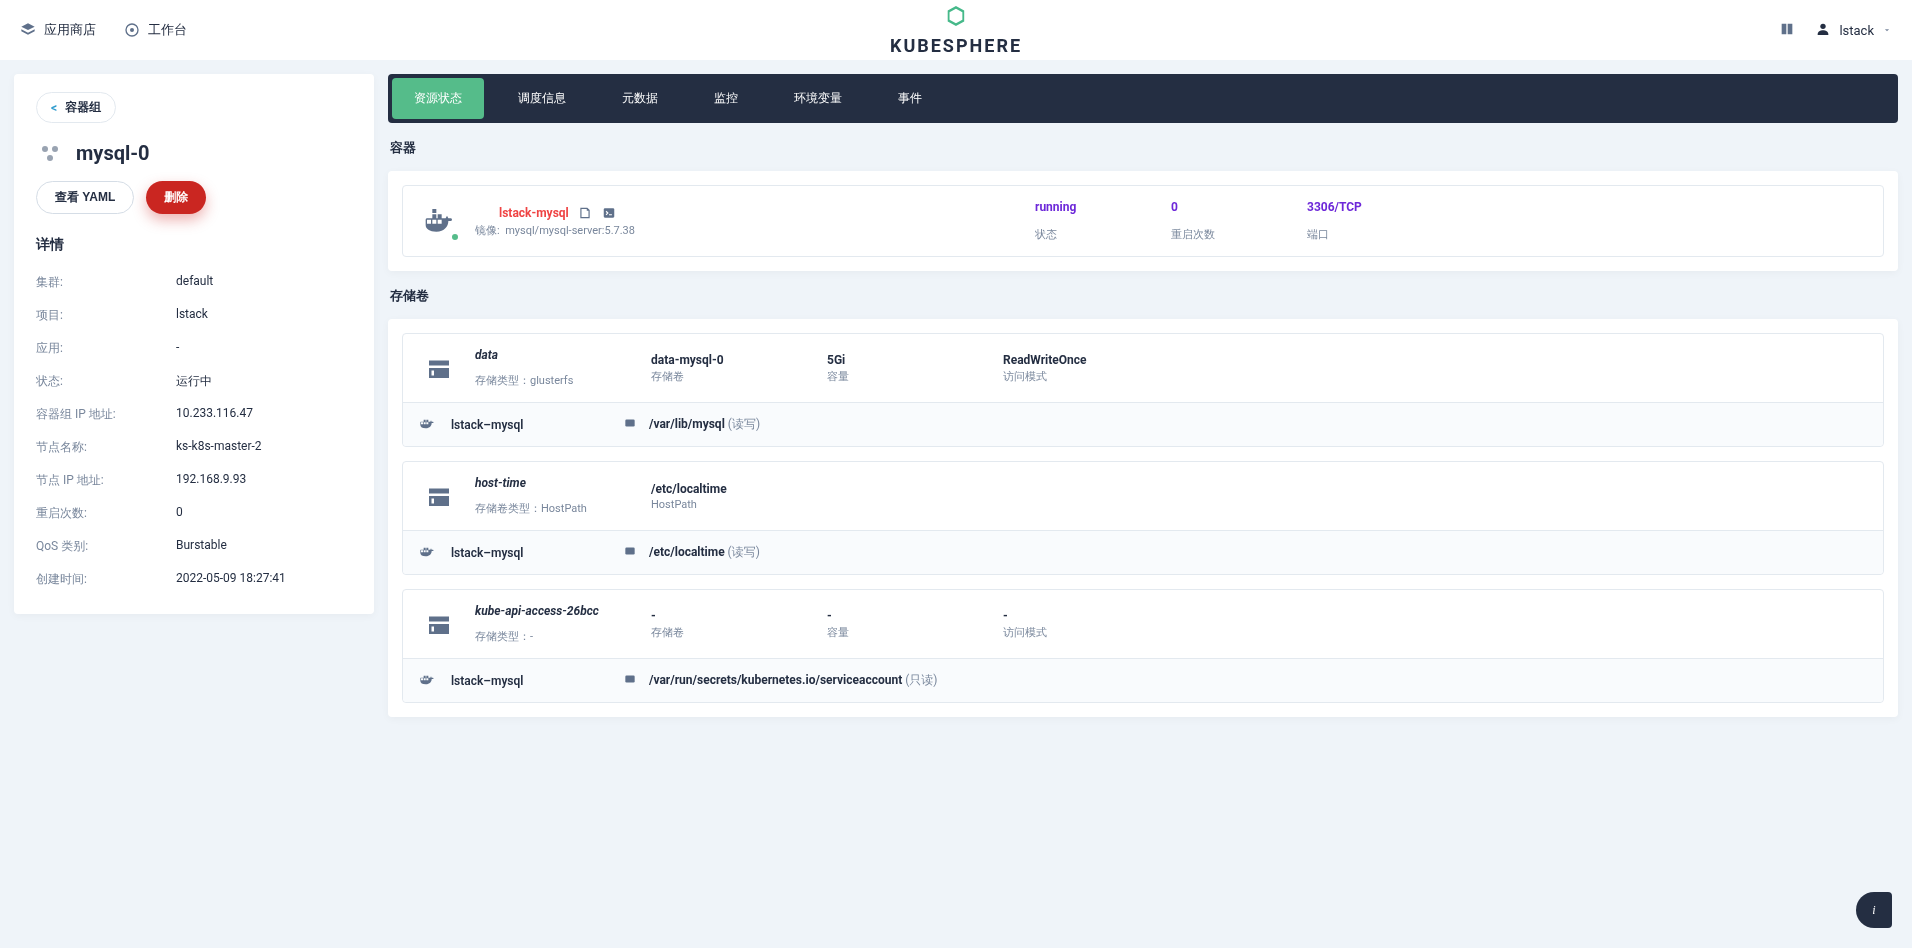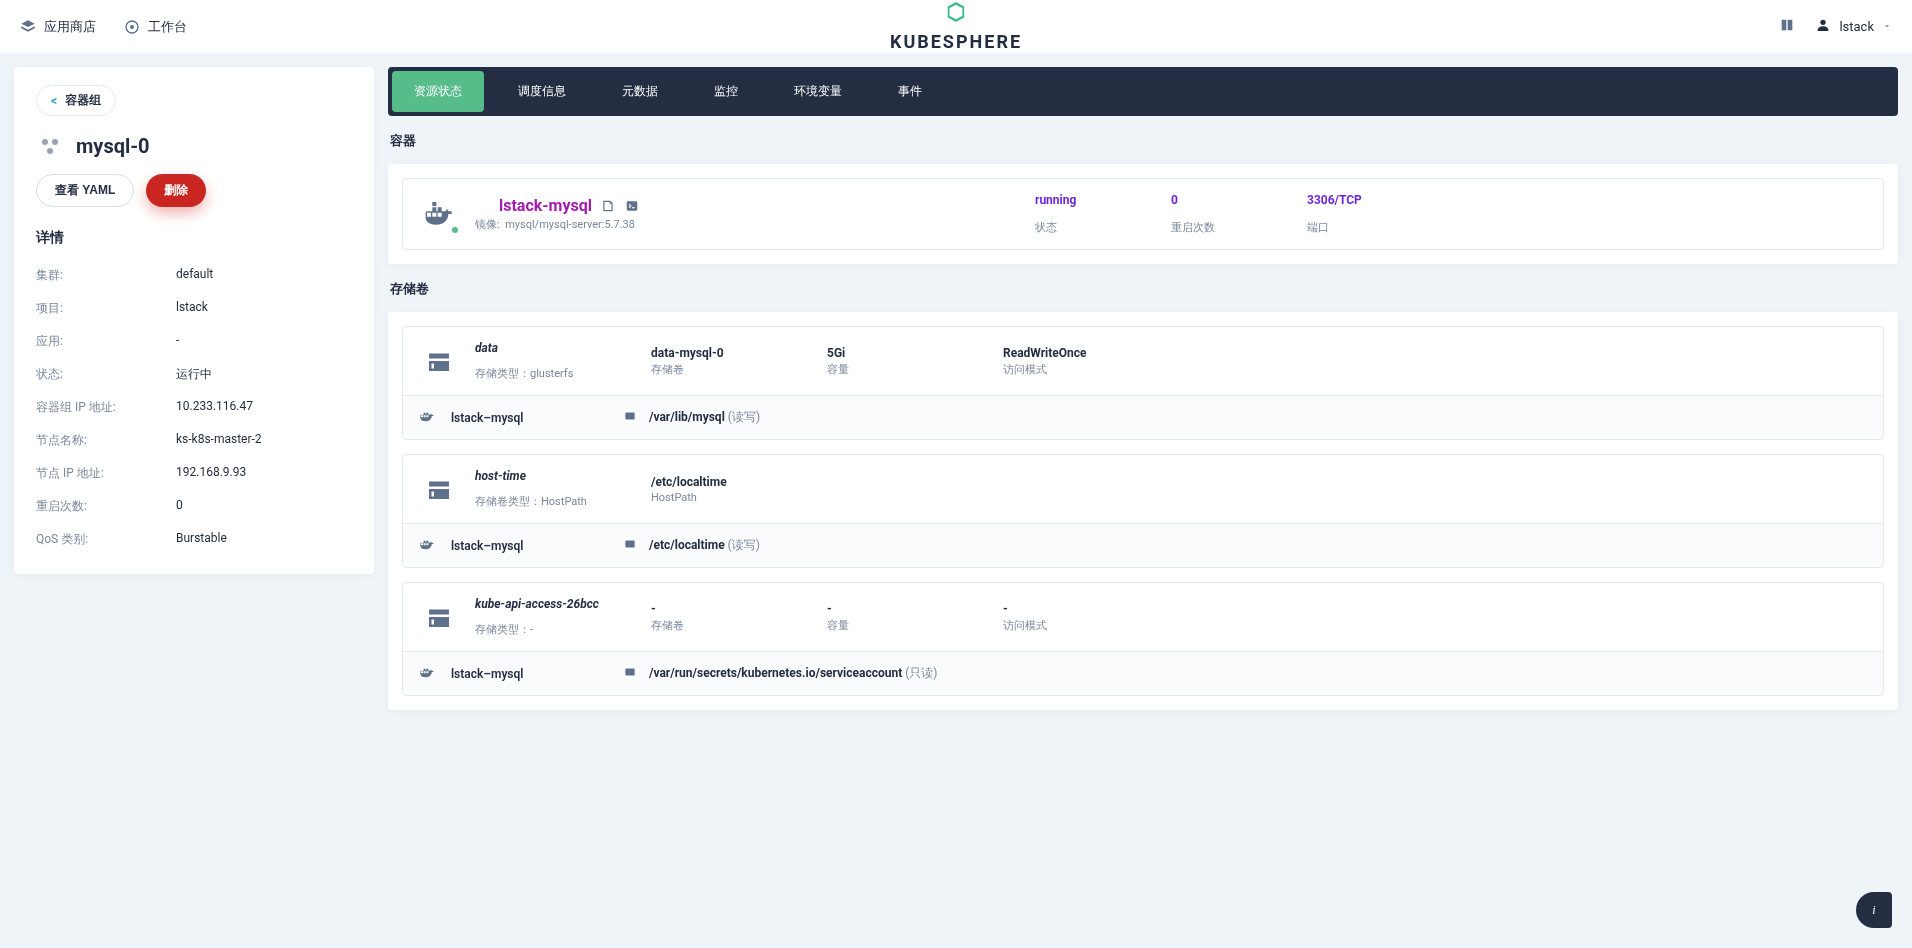--- a/index.html
+++ b/index.html
@@ -1,19 +1,19 @@
 <!DOCTYPE html>
 <html><head>
 <meta charset="utf-8">
 <style>
 * { box-sizing: border-box; margin: 0; padding: 0; }
 body { font-family: -apple-system, BlinkMacSystemFont, "Segoe UI", Roboto, "Helvetica Neue", Arial, sans-serif; background: #eff4f9; color: #242e42; font-size: 12px; }
 
 
-.topbar { height: 53px; background: #fff; display: flex; align-items: center; padding: 8px 20px; position: relative; }
+.topbar { height: 60px; background: #fff; display: flex; align-items: center; padding: 8px 20px; position: relative; }
 .topbar-left { display: flex; align-items: center; gap: 28px; }
 .topbar-item { display: flex; align-items: center; gap: 8px; color: #242e42; cursor: pointer; font-size: 13px; }
 .topbar-item .ic { width: 16px; height: 16px; display: inline-flex; align-items: center; justify-content: center; color: #5f708a; }
 .topbar-logo { position: absolute; left: 50%; transform: translateX(-50%); display: flex; align-items: center; gap: 8px; font-weight: 700; letter-spacing: 2px; color: #242e42; font-size: 18px; flex-direction: column; }
 .topbar-right { margin-left: auto; display: flex; align-items: center; gap: 20px; }
 .user-menu { display: flex; align-items: center; gap: 8px; color: #242e42; cursor: pointer; font-size: 13px; }
 
 
 .page { display: flex; padding: 14px; gap: 14px; }
 .sidebar { width: 360px; flex-shrink: 0; background: #fff; border-radius: 4px; padding: 18px 22px; box-shadow: 0 2px 8px rgba(0,0,0,0.04); align-self: flex-start; }
@@ -40,21 +40,21 @@
 .tab.active { background: #55bc8a; }
 
 
 .section-title { font-size: 13px; font-weight: 600; color: #242e42; margin: 6px 2px 4px; }
 .card { background: #fff; border-radius: 4px; padding: 14px; box-shadow: 0 2px 8px rgba(0,0,0,0.04); }
 .inner-box { border: 1px solid #e3e9ef; border-radius: 4px; }
 .container-row { display: flex; align-items: center; padding: 14px 16px; gap: 16px; }
 .container-icon { width: 40px; height: 40px; display: flex; align-items: center; justify-content: center; position: relative; flex-shrink: 0; }
 .status-dot { position: absolute; bottom: -1px; right: -1px; width: 10px; height: 10px; border-radius: 50%; background: #55bc8a; border: 2px solid #fff; }
 .container-head { flex: 1; min-width: 0; }
-.container-name-row { display: flex; align-items: center; gap: 8px; font-weight: 700; font-size: 16px; color: #a21caf; padding-left: 24px; }
+.container-name-row { display: flex; align-items: center; gap: 8px; font-weight: 700; font-size: 12px; color: #ef4444; padding-left: 24px; }
 .mini-icon { width: 16px; height: 16px; display: inline-flex; align-items: center; justify-content: center; color: #5f708a; }
 .subtext { font-size: 11px; color: #79879c; margin-top: 2px; }
 .col-blk { width: 120px; }
 .col-blk .v { font-weight: 700; font-size: 12px; color: #6d28d9; }
 .col-blk .k { font-size: 11px; color: #79879c; margin-top: 13px; }
 
 
 .vol-list { display: flex; flex-direction: column; gap: 14px; }
 .vol-top { display: flex; align-items: center; padding: 14px 16px; gap: 16px; }
 .vol-icon { width: 40px; height: 40px; display: flex; align-items: center; justify-content: center; color: #5f708a; flex-shrink: 0; }
@@ -175,20 +175,24 @@
           <span class="k">节点 IP 地址:</span>
           <span class="v">192.168.9.93</span>
         </div>
         <div class="detail-row">
           <span class="k">重启次数:</span>
           <span class="v">0</span>
         </div>
         <div class="detail-row">
           <span class="k">QoS 类别:</span>
           <span class="v">Burstable</span>
+        </div>
+        <div class="detail-row">
+          <span class="k">创建时间:</span>
+          <span class="v">2022-05-09 18:27:41</span>
         </div>
       </div>
   </div>
 
   <div class="main">
     <div class="tabs" id="tabs">
         <div class="tab active">资源状态</div>
         <div class="tab">调度信息</div>
         <div class="tab">元数据</div>
         <div class="tab">监控</div>

